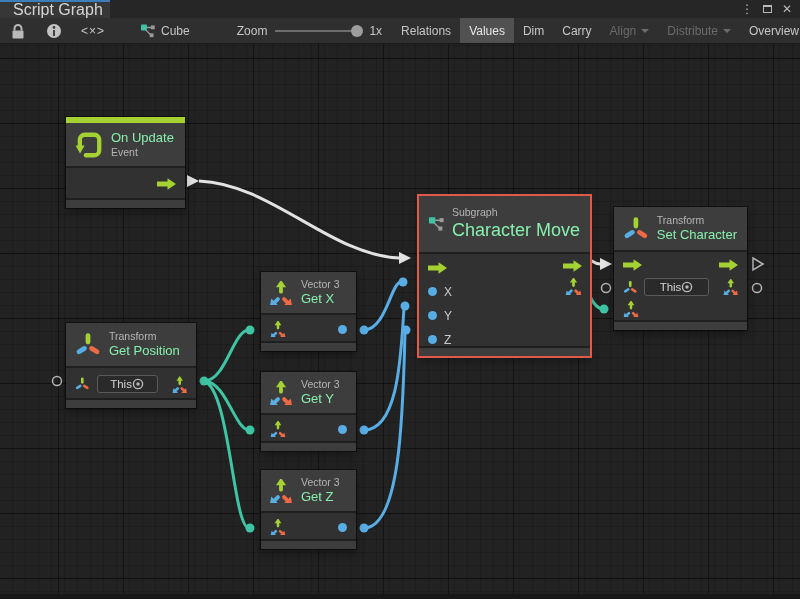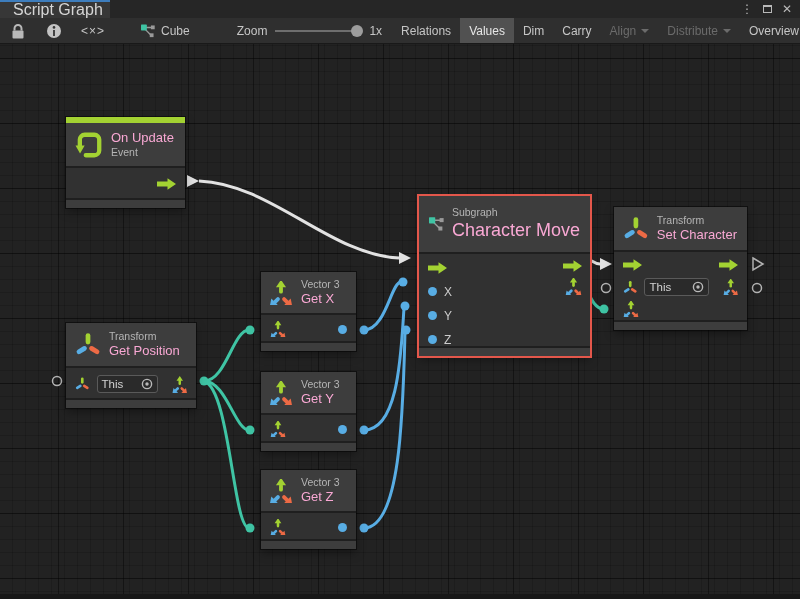--- a/index.html
+++ b/index.html
@@ -43,30 +43,30 @@
 
   .overlay{position:absolute;left:0;top:0;width:800px;height:599px;pointer-events:none;}
 
   
   .node{position:absolute;background:#262626;box-shadow:0 0 0 1px rgba(0,0,0,.5),0 4px 9px rgba(0,0,0,.35);}
   .node.selected{box-shadow:0 0 0 2px var(--selection,#e4574b),0 4px 9px rgba(0,0,0,.35);}
   .greenbar{height:6px;background:var(--exec,#a3d232);}
   .nhead{background:#3d3d3d;display:flex;align-items:center;gap:8px;padding:7px 10px 7px 9px;}
   .ntitles{display:flex;flex-direction:column;line-height:1.25;}
   .ntype{font-size:10.5px;color:#b5b5b5;}
-  .ntitle{font-size:13px;color:#f9a8d4;white-space:nowrap;}
+  .ntitle{font-size:13px;color:#86efac;white-space:nowrap;}
   .nbody{background:#313131;border-top:2px solid #1f1f1f;position:relative;padding:2px 0;}
   .nfoot{background:#3d3d3d;border-top:2px solid #1f1f1f;height:10px;}
   .prow{display:flex;align-items:center;gap:7px;padding:0 9px;height:24px;}
   .prow.h22{height:22px;}
   .dot{width:9px;height:9px;border-radius:50%;display:inline-block;}
   .dot.blue{background:var(--blue,#58ade4);}
   .plabel{font-size:12px;color:#cccccc;}
   .grow{flex:1;}
-  .this-field{display:flex;align-items:center;justify-content:space-between;width:66px;height:18px;background:#2a2a2a;border:1px solid #5a5a5a;border-radius:3px;padding:0 4px;}
+  .this-field{display:flex;align-items:center;justify-content:center;width:66px;height:18px;background:#2a2a2a;border:1px solid #5a5a5a;border-radius:3px;padding:0 4px;}
   .this-text{font-size:11.5px;color:#d2d2d2;}
   .abs{position:absolute;}
 </style>
 </head>
 <body>
 
 <svg width="0" height="0" style="position:absolute">
   <defs>
     <g id="arr">
         <rect x="-1.6" y="-8.5" width="3.2" height="6.5" rx="1.6"></rect>

